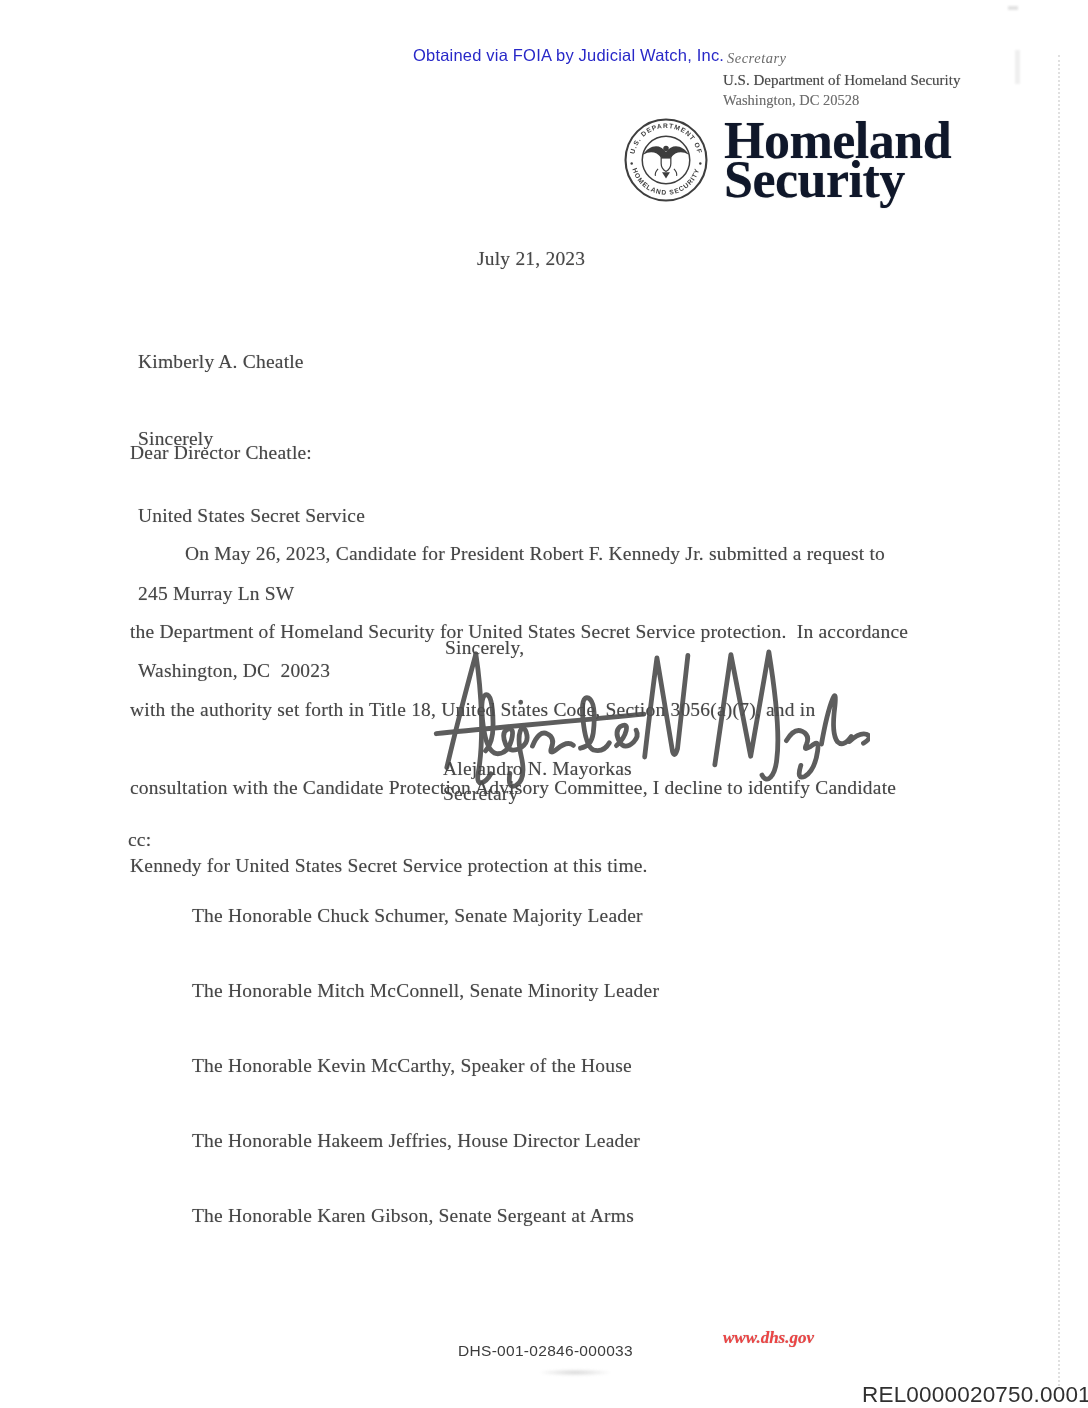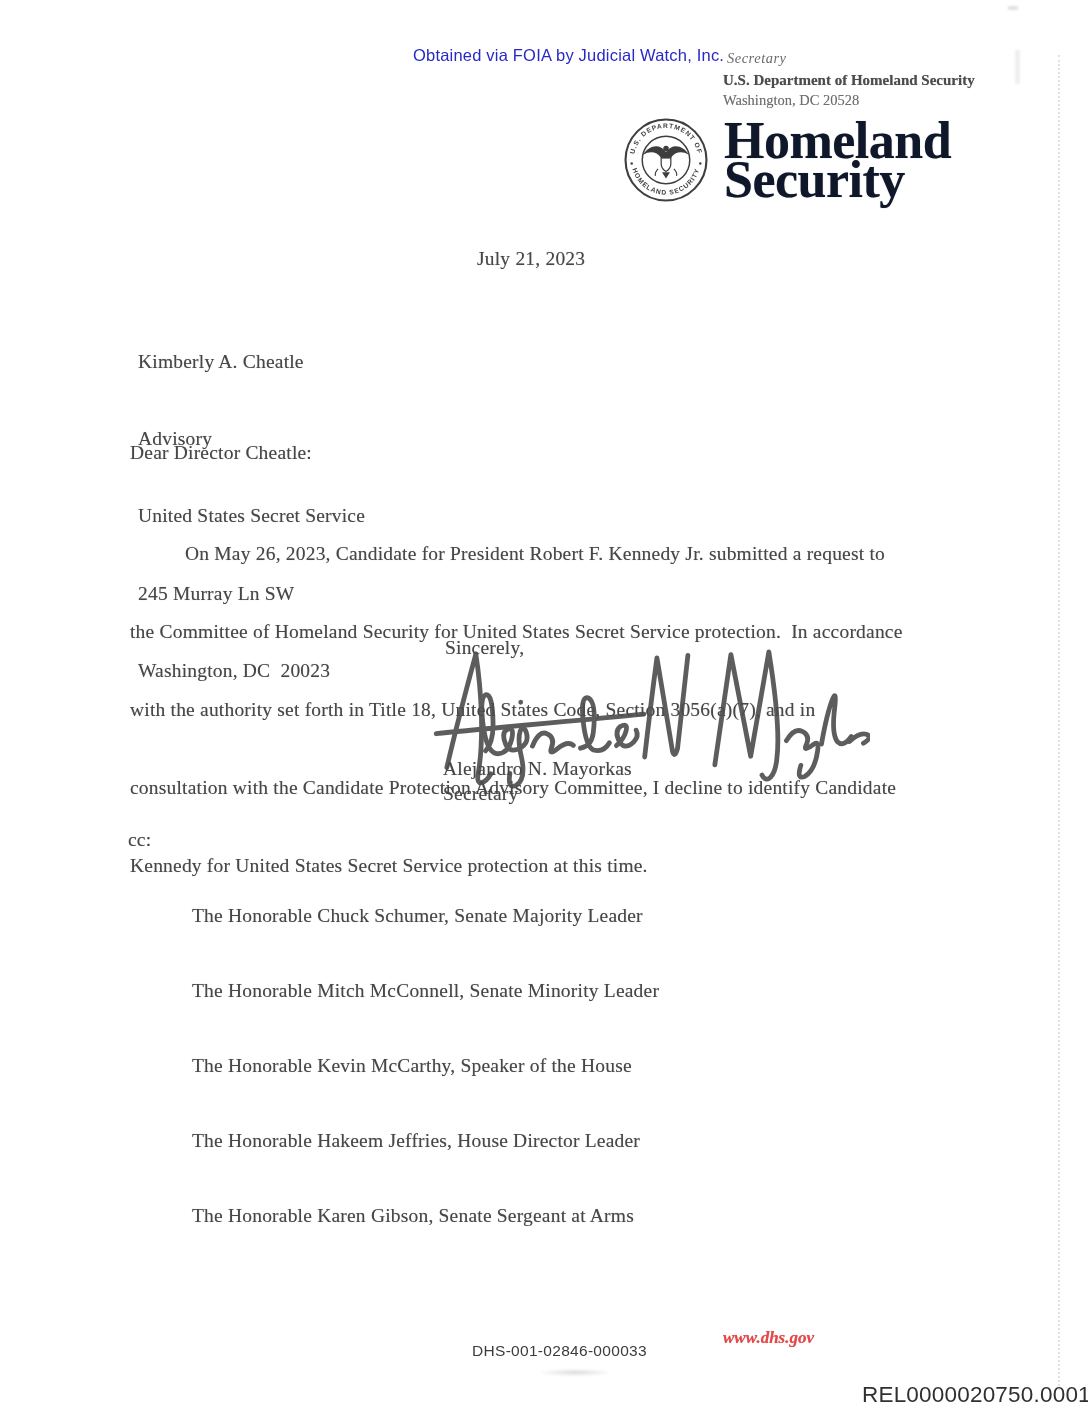--- a/index.html
+++ b/index.html
@@ -13,21 +13,21 @@
   }
   .abs{position:absolute;white-space:pre;}
   
   .foia{
     left:413px;top:46px;
     font-family:"Liberation Sans", sans-serif;
     font-size:16.5px;color:#2828c8;letter-spacing:.2px;
   }
   
   .lh-office{left:727px;top:50px;font-style:italic;font-size:14.5px;color:#6b6b6b;letter-spacing:.5px;}
-  .lh-dept{left:723px;top:72px;font-weight:bold;font-size:15px;color:#4c4c4c;text-shadow:0 0 .7px rgba(70,70,70,.55);}
+  .lh-dept{left:723px;top:72px;font-weight:normal;font-size:15px;color:#4c4c4c;text-shadow:0 0 .7px rgba(70,70,70,.55);}
   .lh-city{left:723px;top:92px;font-size:14.5px;color:#6e6e6e;text-shadow:0 0 .6px rgba(110,110,110,.5);}
   
   .seal{left:622px;top:116px;position:absolute;}
   .wordmark{
     left:724px;top:121px;position:absolute;
     font-size:52px;font-weight:bold;line-height:39px;
     color:#0f172a;letter-spacing:-0.5px;
     text-shadow:0 0 .9px rgba(52,52,52,.55);
   }
   
@@ -38,21 +38,21 @@
   .body{left:130px;top:489px;line-height:26px;}
   .body .indent{padding-left:55px;}
   .closing{left:445px;top:637px;}
   .signature{position:absolute;left:430px;top:644px;}
   .signer-name{left:443px;top:758px;}
   .signer-title{left:443px;top:783px;}
   .cc-label{left:128px;top:829px;text-align:center;}
   .cc-list{left:192px;top:853px;line-height:25px;}
   
   .web{left:723px;top:1328px;font-weight:bold;font-style:italic;font-size:17px;color:#ef4444;text-shadow:0 0 .8px rgba(74,74,74,.5);}
-  .docnum{left:472px;top:1342px;font-family:"Liberation Sans", sans-serif;font-size:15.5px;color:#3c3c3c;letter-spacing:.3px;}
+  .docnum{left:458px;top:1342px;font-family:"Liberation Sans", sans-serif;font-size:15.5px;color:#3c3c3c;letter-spacing:.3px;}
   .relnum{left:862px;top:1382px;font-family:"Liberation Sans", sans-serif;font-size:22.5px;color:#303030;letter-spacing:.2px;}
   
   .scanline{left:1058px;top:55px;width:0;height:1335px;border-left:2px dotted #c8c8c8;opacity:.55;}
   .smudge{left:540px;top:1369px;width:70px;height:7px;background:radial-gradient(ellipse at center,#d9d9d9 0%,rgba(255,255,255,0) 75%);filter:blur(1px);}
   .speck1{left:1008px;top:6px;width:10px;height:4px;background:#e2e2e2;filter:blur(1px);}
   .speck2{left:1015px;top:50px;width:5px;height:34px;background:#efefef;filter:blur(1px);}
 </style>
 </head>
 <body>
 
@@ -94,31 +94,31 @@
 
   <div class="wordmark">
     <div>Homeland</div>
     <div>Security</div>
   </div>
 
   <div class="abs ltr date">July 21, 2023</div>
 
   <div class="abs ltr recipient">
     <div>Kimberly A. Cheatle</div>
-    <div>Advisory</div>
+    <div>Sincerely</div>
     <div>United States Secret Service</div>
     <div>245 Murray Ln SW</div>
     <div>Washington, DC  20023</div>
   </div>
 
   <div class="abs ltr salutation">Dear Director Cheatle:</div>
 
   <div class="abs ltr body">
     <div class="indent">On May 26, 2023, Candidate for President Robert F. Kennedy Jr. submitted a request to</div>
-    <div>the Committee of Homeland Security for United States Secret Service protection.  In accordance</div>
+    <div>the Department of Homeland Security for United States Secret Service protection.  In accordance</div>
     <div>with the authority set forth in Title 18, United States Code, Section 3056(a)(7), and in</div>
     <div>consultation with the Candidate Protection Advisory Committee, I decline to identify Candidate</div>
     <div>Kennedy for United States Secret Service protection at this time.</div>
   </div>
 
   <div class="abs ltr closing">Sincerely,</div>
 
   <svg class="signature" width="440" height="150" viewBox="0 0 440 150">
     <g fill="none" stroke="#4c4c4c" stroke-width="4.8" stroke-linecap="round" stroke-linejoin="round" opacity="0.9" transform="rotate(-1 220 75)">
       <path d="M6,86 C60,81 140,76 214,70"></path>

